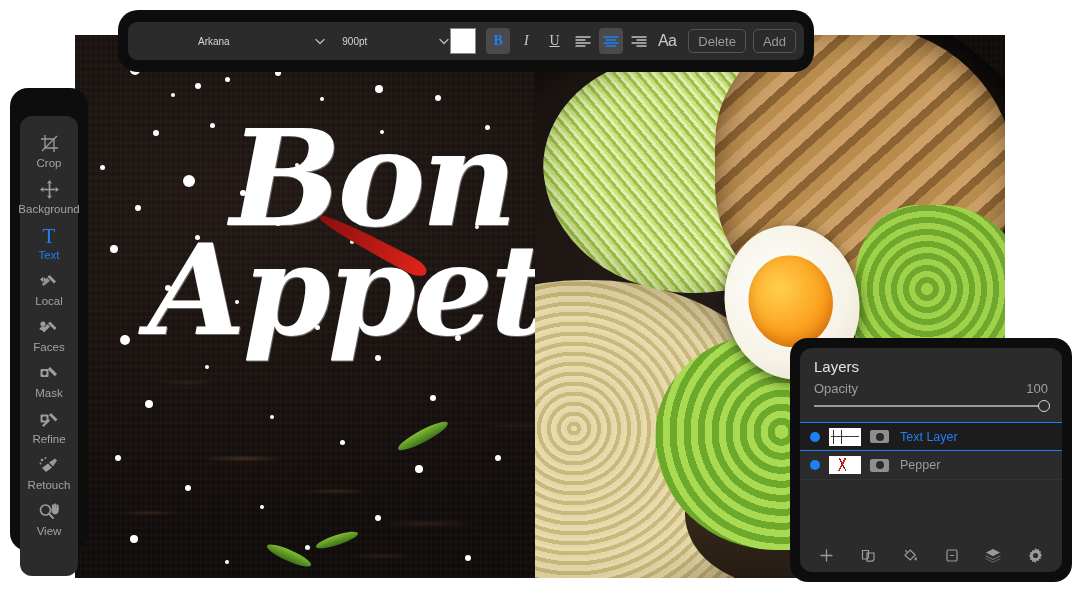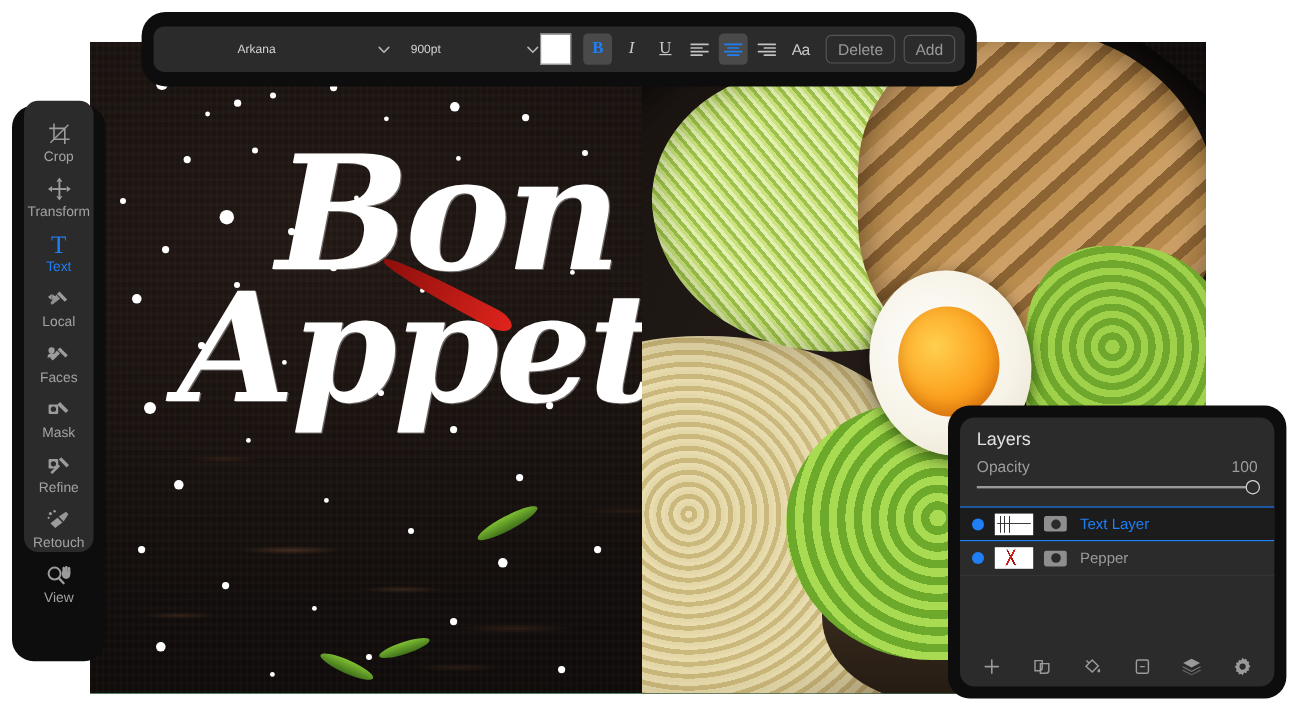--- a/index.html
+++ b/index.html
@@ -175,25 +175,25 @@
   .swatch {
     width: 26px; height: 26px; background: #fff; border: 1px solid #8a8a8a;
     margin-right: 8px; cursor: pointer; flex: none;
   }
   .tb-text-btn {
     height: 24px; padding: 0 9px; margin-left: 7px; border-radius: 5px;
     border: 1px solid #555; color: #9a9a9a; font-size: 13px;
     display: flex; align-items: center; cursor: pointer; user-select: none;
   }
   .align-ico { width: 16px; height: 13px; display: block; }
-  .aa-ico { font-size: 13px; letter-spacing: -0.5px; }
+  .aa-ico { font-size: 16px; letter-spacing: -0.5px; }
 
   
   #sidebar-frame { left: 10px; top: 88px; width: 78px; height: 463px; }
-  #sidebar { left: 20px; top: 84px; width: 58px; height: 376px; padding-top: 12px; }
+  #sidebar { left: 20px; top: 116px; width: 58px; height: 460px; padding-top: 12px; }
   .tool {
     width: 58px; height: 46px; display: flex; flex-direction: column;
     align-items: center; justify-content: center; cursor: pointer; user-select: none;
   }
   .tool .ico { height: 20px; display: flex; align-items: center; justify-content: center;
                color: #9c9c9c; }
   .tool .lbl { font-size: 11.5px; color: #a3a3a3; margin-top: 3px; }
   .tool.active .ico { color: #1f7ff5; }
   .tool.active .lbl { color: #1f7ff5; }
   .tool .ico svg { display: block; }
@@ -445,21 +445,21 @@
             <g fill="currentColor">
           <path d="M9.5 0 12 3.4H7z"></path>
               <path d="M9.5 19 7 15.6h5z"></path>
           <path d="M0 9.5 3.4 7v5z"></path>
               <path d="M19 9.5 15.6 12V7z"></path>
           <rect x="8.7" y="3.6" width="1.6" height="11.8"></rect>
               <rect x="3.6" y="8.7" width="11.8" height="1.6"></rect>
         </g>
           </svg>
       </span>
-      <span class="lbl">Transform</span>
+      <span class="lbl">Background</span>
     </div>
 
     <div class="tool active">
       <span class="ico">
         <span style="font-family:'Liberation Serif',serif;font-size:21px;line-height:20px;">T</span>
       </span>
       <span class="lbl">Text</span>
     </div>
 
     <div class="tool">

